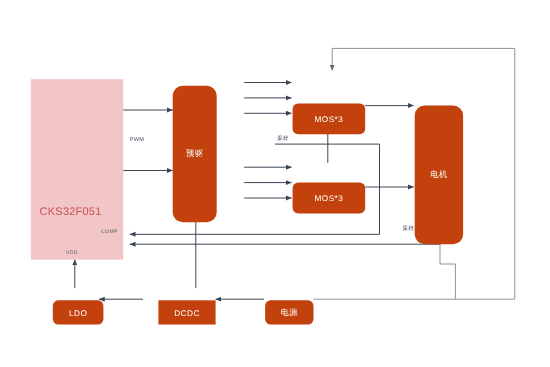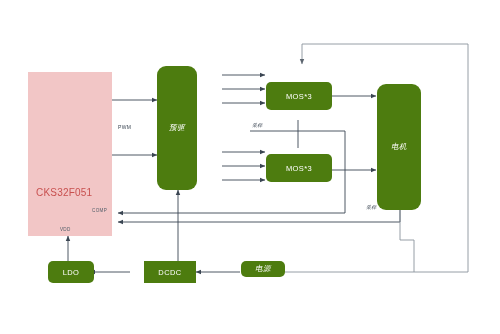--- a/index.html
+++ b/index.html
@@ -24,24 +24,25 @@
     width: 500px;
     height: 334px;
   }
   .node {
     position: absolute;
     box-sizing: border-box;
     display: flex;
     align-items: center;
     justify-content: center;
     color: #ffffff;
-    background: #4d7c0f;
+    background: #c2410c;
     font-size: 7.5px;
     letter-spacing: 0.4px;
     z-index: 3;
+    margin-top: 12px;
   }
   .node-mcu {
     position: absolute;
     box-sizing: border-box;
     background: #f2c6c6;
     z-index: 2;
   }
   .mcu-title {
     position: absolute;
     left: 8px;
@@ -59,21 +60,20 @@
   .wire-label {
     position: absolute;
     color: #3a4552;
     font-size: 5px;
     letter-spacing: 0.3px;
     z-index: 4;
     background: transparent;
   }
   .cjk {
     font-family: "DejaVu Sans", sans-serif;
-    font-style: italic;
   }
 </style>
 </head>
 <body>
 
 <div id="canvas">
 
   <svg id="wires" viewBox="0 0 500 334" xmlns="http://www.w3.org/2000/svg">
     <defs>
       <marker id="ah" markerWidth="6" markerHeight="6" refX="5.2" refY="3" orient="auto" markerUnits="userSpaceOnUse">
@@ -153,17 +153,17 @@
   </div>
 
   <div class="node" style="left:48px; top:261px; width:46px; height:22px; border-radius:5px;">
     <span>LDO</span>
   </div>
 
   <div class="node" style="left:144px; top:261px; width:52px; height:22px; border-radius:0;">
     <span>DCDC</span>
   </div>
 
-  <div class="node cjk" style="left:241px; top:261px; width:44px; height:16px; border-radius:5px;">
+  <div class="node cjk" style="left:241px; top:261px; width:44px; height:22px; border-radius:5px;">
     <span>电源</span>
   </div>
 
 </div>
 
 </body></html>

